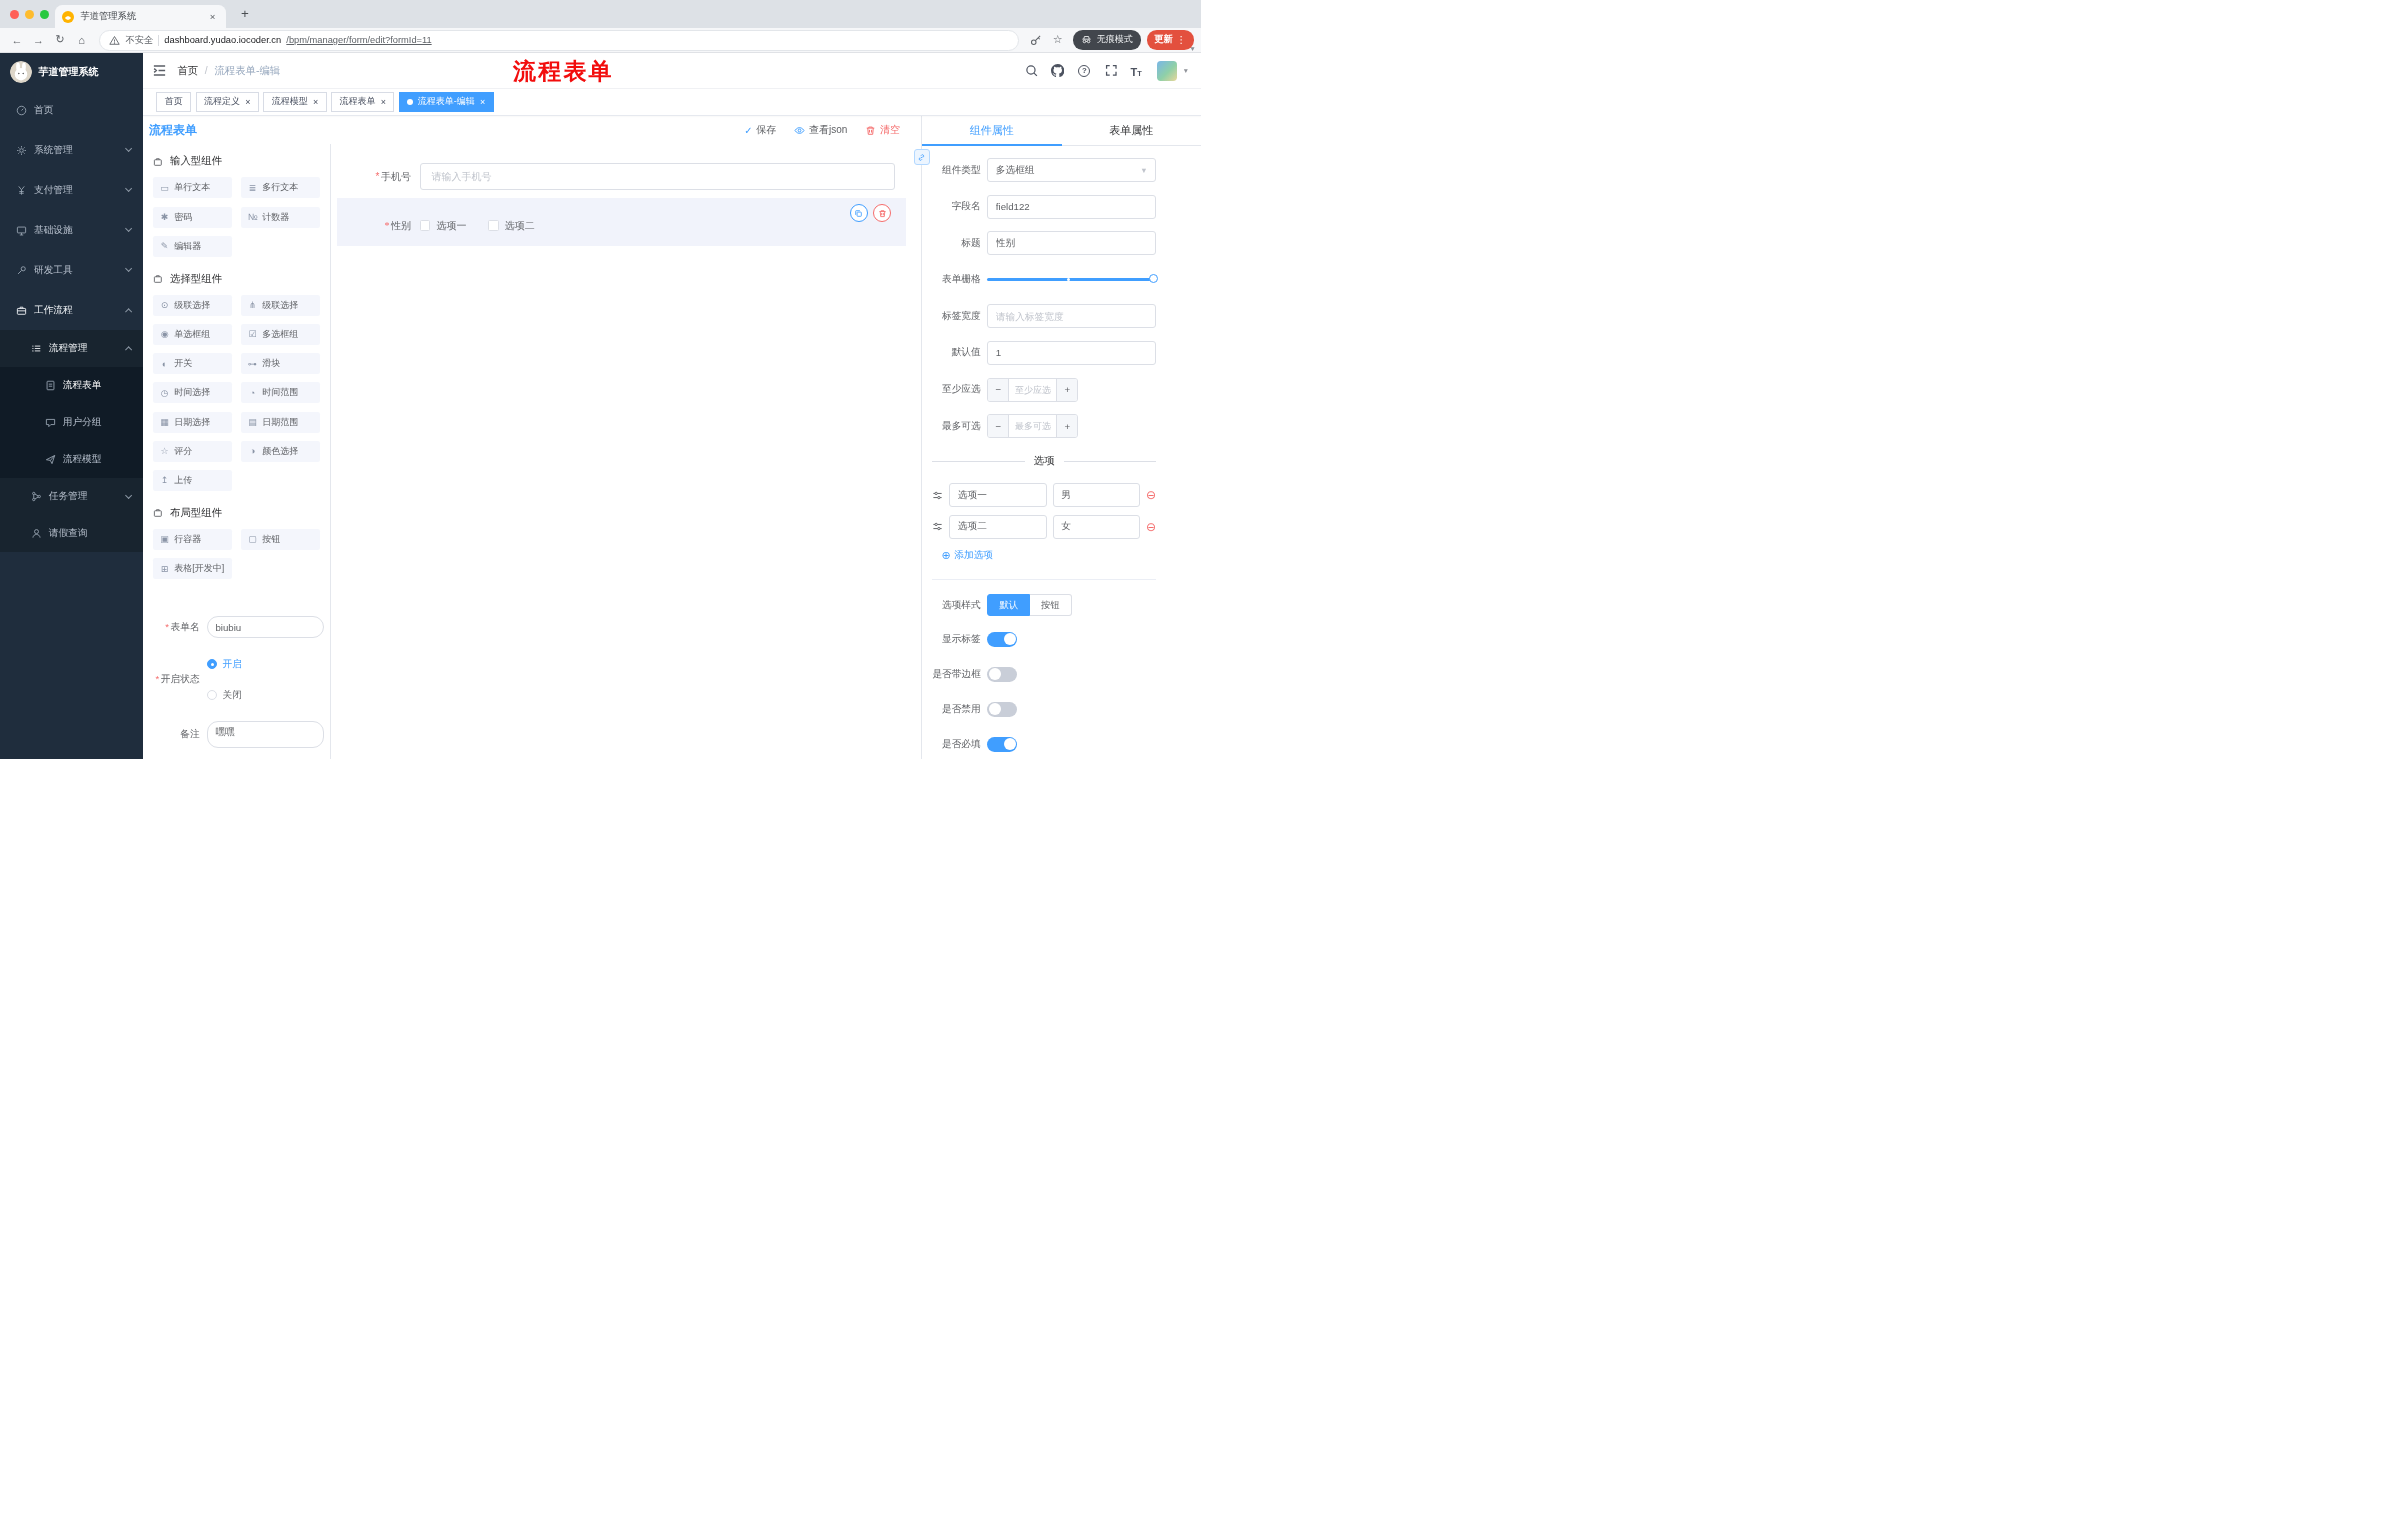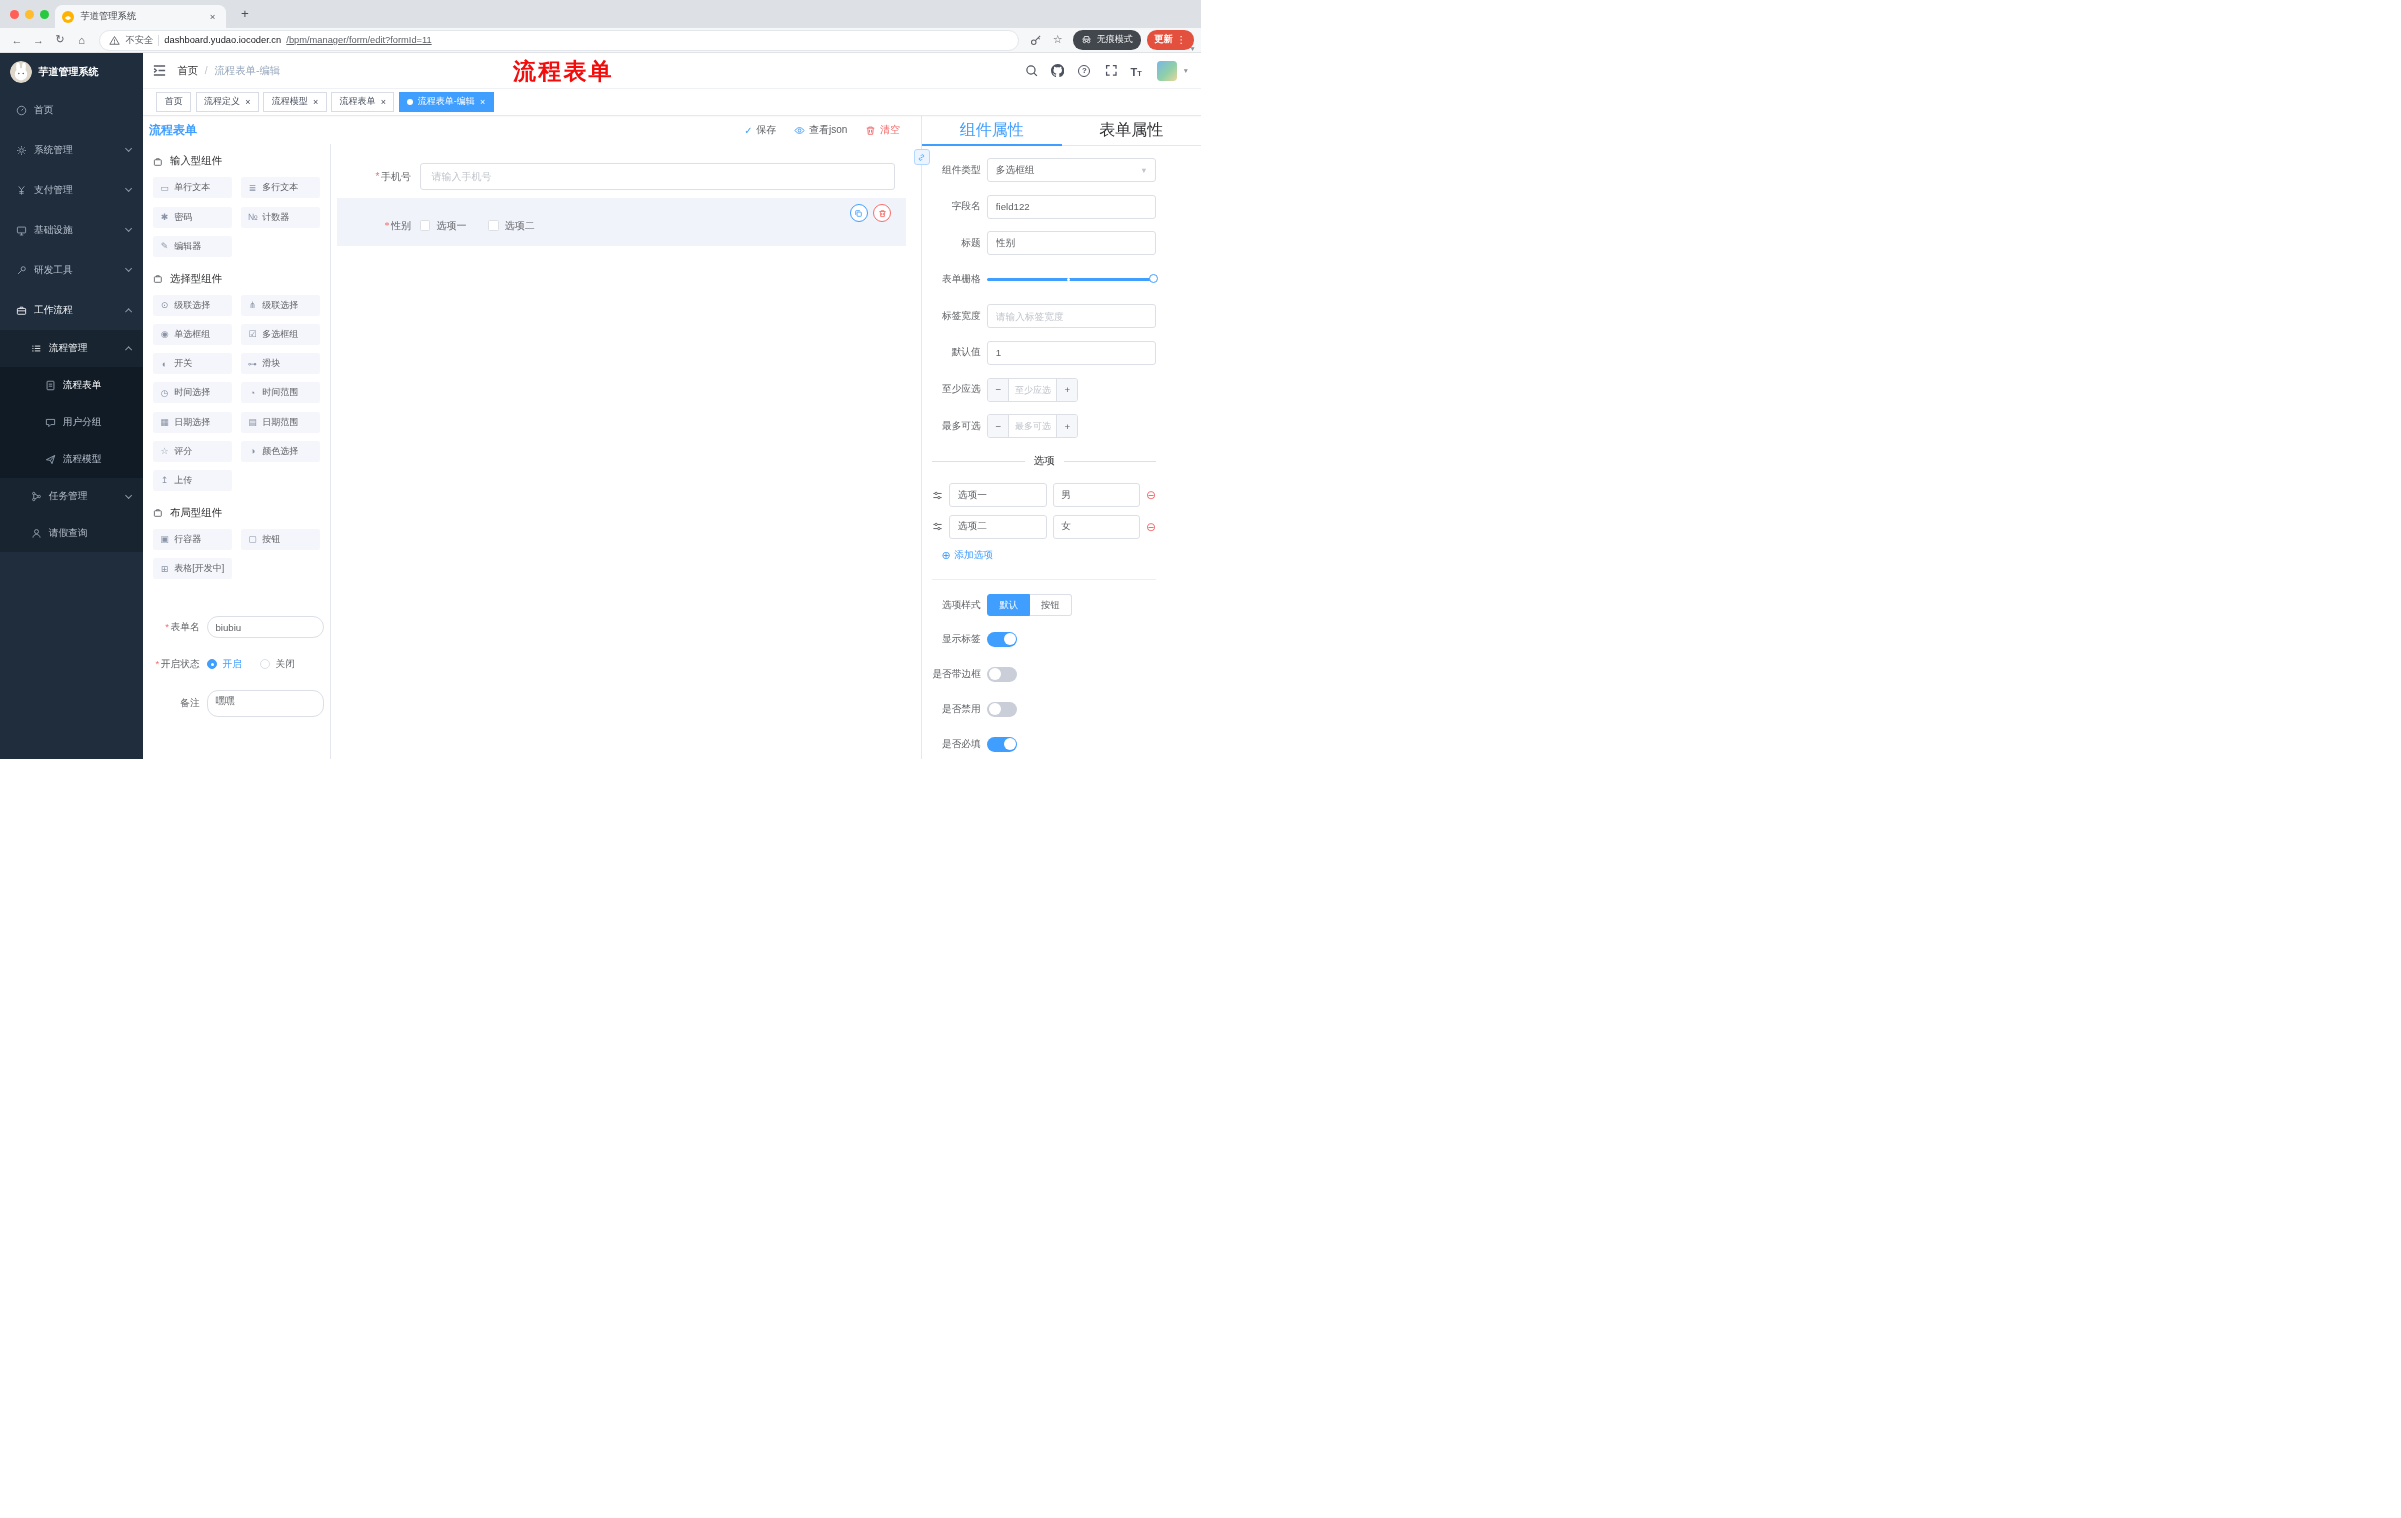--- a/index.html
+++ b/index.html
@@ -99,21 +99,21 @@
     padding:0 6px; font-size:9px; color:#606266; cursor:move; white-space:nowrap; overflow:hidden; }
   .chip .ci { color:#8a94a6; font-size:9px; width:10.4px; text-align:center; flex:none; }
   .lform { padding:3px 6px 0 0; }
   .lf-row { display:flex; align-items:center; margin-top:19.3px; }
   .lf-label { width:64px; flex:none; text-align:right; padding-right:7.4px; font-size:9.7px; color:#606266; white-space:nowrap; }
   .star { color:#f56c6c; margin-right:1.5px; }
   .tinput { flex:1; height:22px; border:0.7px solid #dcdfe6; border-radius:11px; padding:0 7.4px; font-size:9.7px;
     color:#606266; outline:none; background:#fff; min-width:0; font-family:inherit; }
   textarea.tinput { height:27px; padding-top:4.5px; resize:none; }
   .tinput::placeholder { color:#c0c4cc; }
-  .radio-group { display:flex; gap:18px; align-items:center; }
+  .radio-group { display:flex; gap:18px; align-items:center;flex-direction:column; }
   .radio { display:flex; align-items:center; gap:5.2px; font-size:9.7px; color:#606266; cursor:pointer; }
   .rdot { width:10.4px; height:10.4px; border-radius:50%; border:0.7px solid #dcdfe6; background:#fff; position:relative; flex:none; }
   .radio.checked .rdot { border-color:#409eff; background:#409eff; }
   .radio.checked .rdot::after { content:""; position:absolute; left:3px; top:3px; width:3px; height:3px; border-radius:50%; background:#fff; }
   .radio.checked .rlabel { color:#409eff; }
 
   .canvas { flex:1; min-width:0; position:relative; overflow:hidden; }
   .fc-row { display:flex; align-items:center; margin:19.3px 26px 0 0; }
   .fc-label { width:89px; flex:none; text-align:right; padding-right:9px; font-size:10px; color:#606266; white-space:nowrap; }
   .fc-input { flex:1; height:27px; border:0.7px solid #dcdfe6; border-radius:3px; padding:0 10.4px; font-size:10px;
@@ -128,21 +128,21 @@
   .item-actions { position:absolute; top:6.7px; right:15px; display:flex; gap:5.2px; }
   .act-btn { width:18px; height:18px; border-radius:50%; border:0.7px solid #409eff; background:#fff; color:#409eff;
     display:grid; place-items:center; cursor:pointer; }
   .act-btn.del { border-color:#f56c6c; color:#f56c6c; }
 
   
   .props { width:279px; flex:none; display:flex; flex-direction:column; position:relative; background:#fff; }
   .link-btn { position:absolute; left:-8.2px; top:33px; width:16.3px; height:16.3px; border-radius:3px; background:#ecf5ff;
     border:0.7px solid #b3d8ff; color:#409eff; display:grid; place-items:center; z-index:3; cursor:pointer; }
   .ptabs { height:30px; display:flex; flex:none; border-bottom:0.7px solid #e4e7ed; }
-  .ptab { flex:1; display:grid; place-items:center; font-size:16px; color:#303133; cursor:pointer; position:relative; }
+  .ptab { flex:1; display:grid; place-items:center; font-size:11px; color:#303133; cursor:pointer; position:relative; }
   .ptab.active { color:#409eff; }
   .ptab.active::after { content:""; position:absolute; bottom:-0.7px; left:0; right:0; height:1.5px; background:#409eff; }
   .pbody { flex:1; padding:12px 45px 7.4px 10.4px; overflow:hidden; font-size:9.7px; }
   .prow { display:flex; align-items:center; margin-bottom:12.6px; }
   .plabel { width:55px; flex:none; text-align:right; padding-right:6.7px; color:#606266; font-size:9.7px; white-space:nowrap; }
   .pcontrol { flex:1; min-width:0; display:flex; }
   .pselect { flex:1; height:24px; border:0.7px solid #dcdfe6; border-radius:3px; display:flex; align-items:center;
     padding:0 7.4px; color:#606266; cursor:pointer; }
   .sel-caret { margin-left:auto; color:#c0c4cc; font-size:7.4px; }
   .pinput { flex:1; min-width:0; height:24px; border:0.7px solid #dcdfe6; border-radius:3px; padding:0 7.4px;

